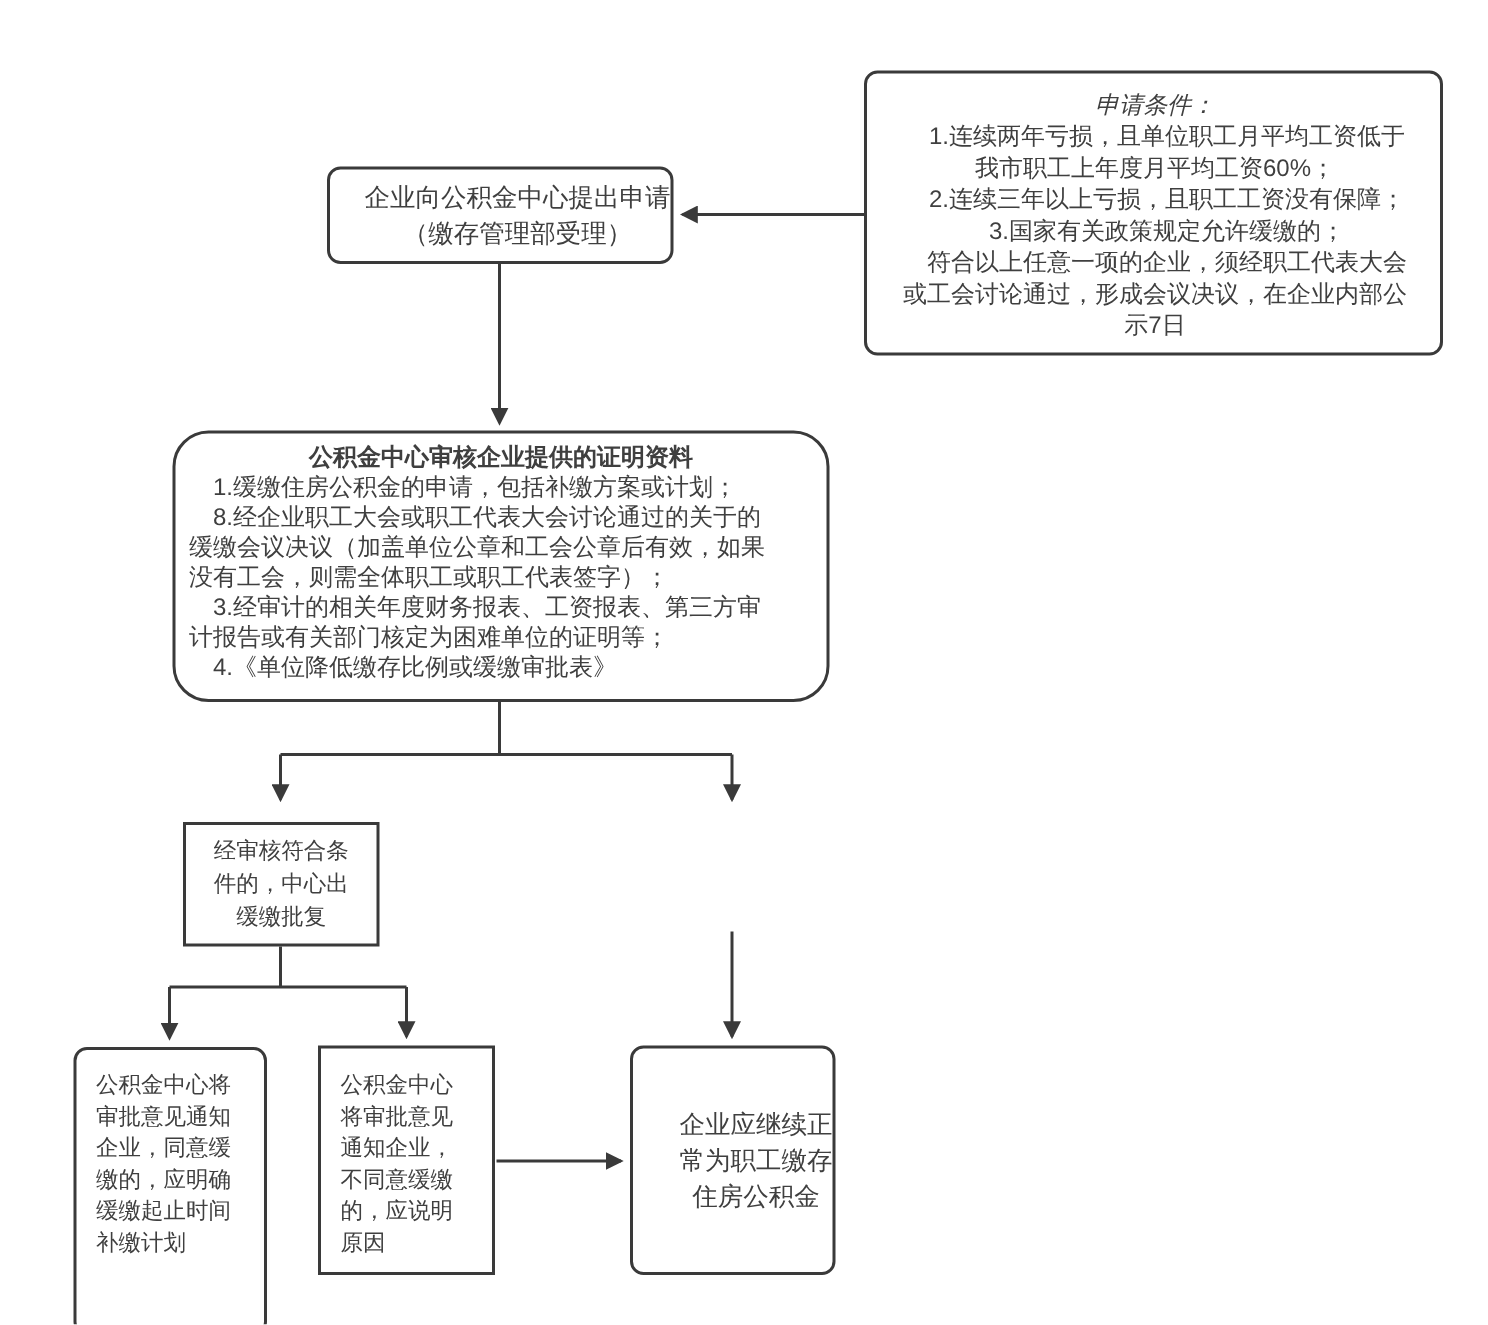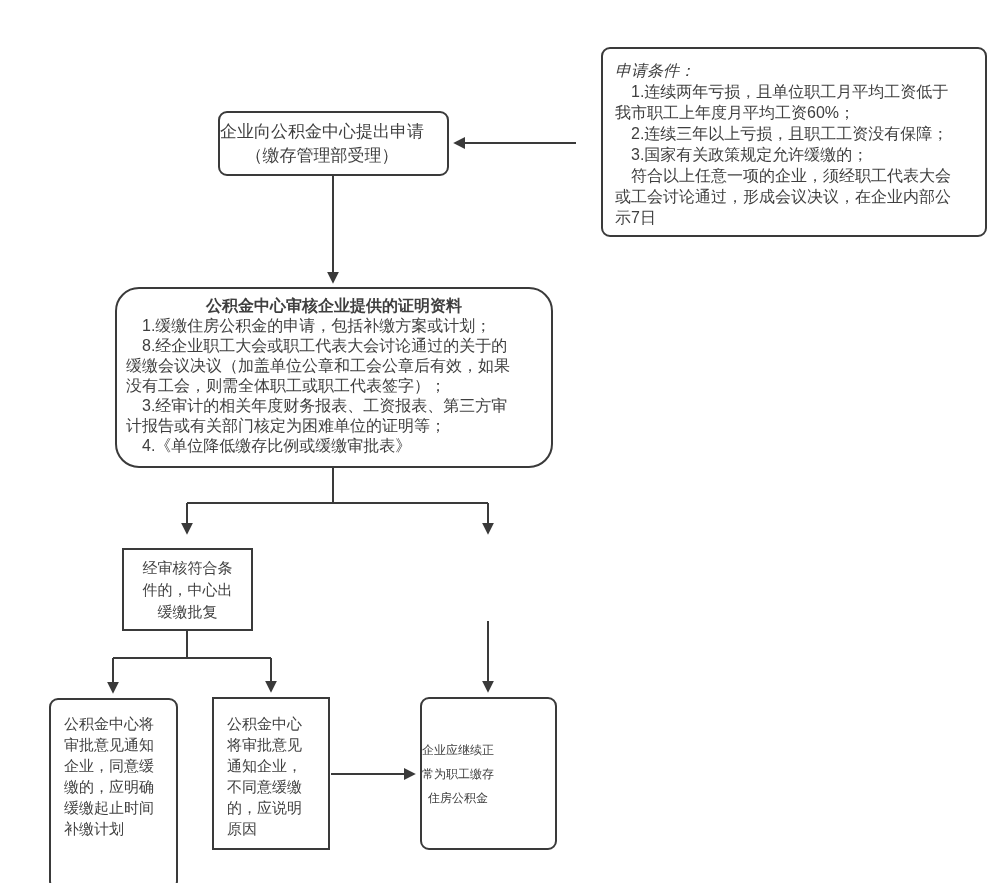--- a/index.html
+++ b/index.html
@@ -18,33 +18,33 @@
   }
   .box{
     position:absolute;
     box-sizing:border-box;
     border:2px solid var(--line);
     background:var(--bg);
   }
   .rounded{border-radius:9px;}
   .pre{white-space:pre-line;}
   .center-flex{
-    display:flex;align-items:center;justify-content:flex-start;
+    display:flex;align-items:center;justify-content:flex-end;
     text-align:center;
   }
   
   .node-apply{
     left:218px;top:111px;width:231px;height:65px;
     font-size:17px;line-height:24px;
   }
   
   .node-conditions{
-    left:601px;top:47px;width:386px;height:190px;
+    left:576px;top:47px;width:386px;height:190px;
     padding:11px 10px 0 12px;
-    font-size:16px;line-height:21px;
+    font-size:16px;line-height:21px;text-align:center;
   }
   .node-conditions .cond-title{font-style:italic;}
   
   .node-review{
     left:115px;top:287px;width:438px;height:181px;
     padding:7px 9px 0 9px;
     font-size:16px;line-height:20px;border-radius:24px;
   }
   .node-review .review-title{font-weight:bold;text-align:center;}
   
@@ -66,21 +66,21 @@
     padding:13px 0 0 13px;
     font-size:15px;line-height:21px;
   }
   .node-disagree{
     left:212px;top:697px;width:118px;height:153px;
     padding:14px 0 0 13px;
     font-size:15px;line-height:21px;
   }
   .node-continue{
     left:420px;top:697px;width:137px;height:153px;
-    font-size:12px;line-height:24px;
+    font-size:17px;line-height:24px;
   }
   svg.connectors{
     position:absolute;left:0;top:0;
     pointer-events:none;
   }
   svg.connectors .connector{
     stroke:var(--line);
     stroke-width:2;
     fill:none;
   }

